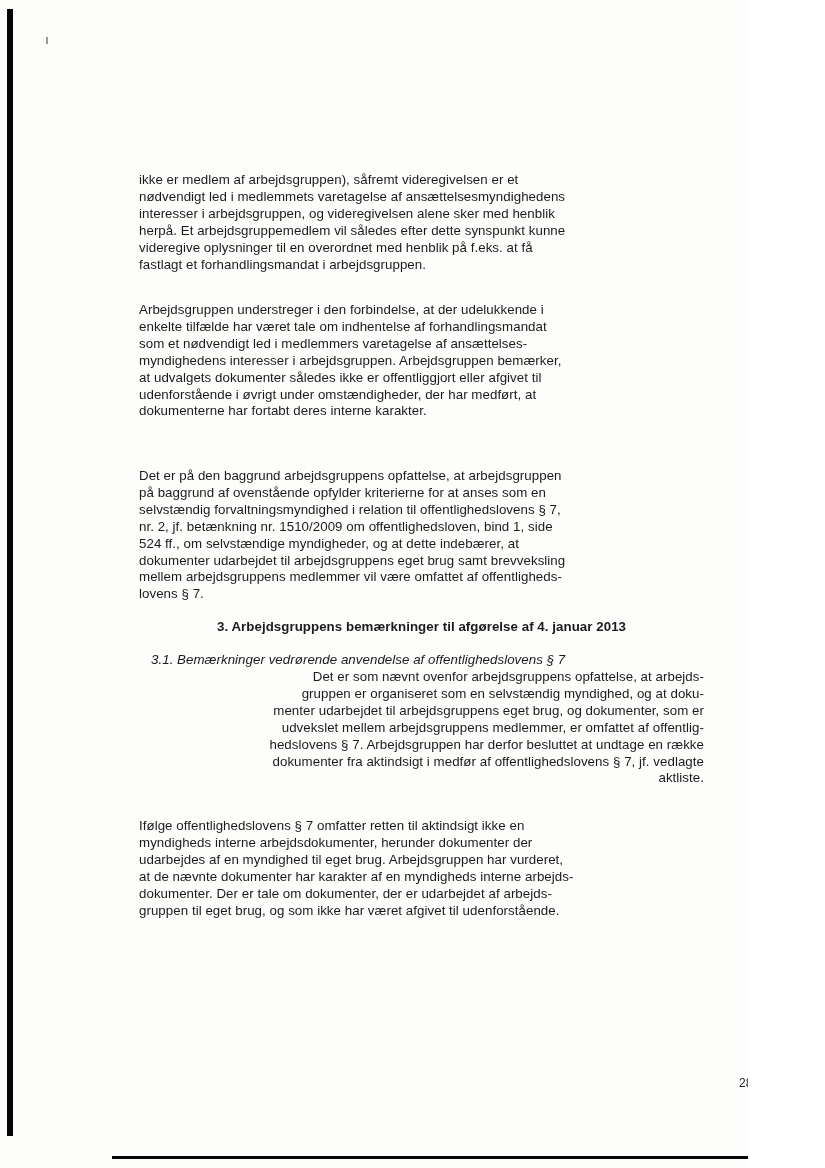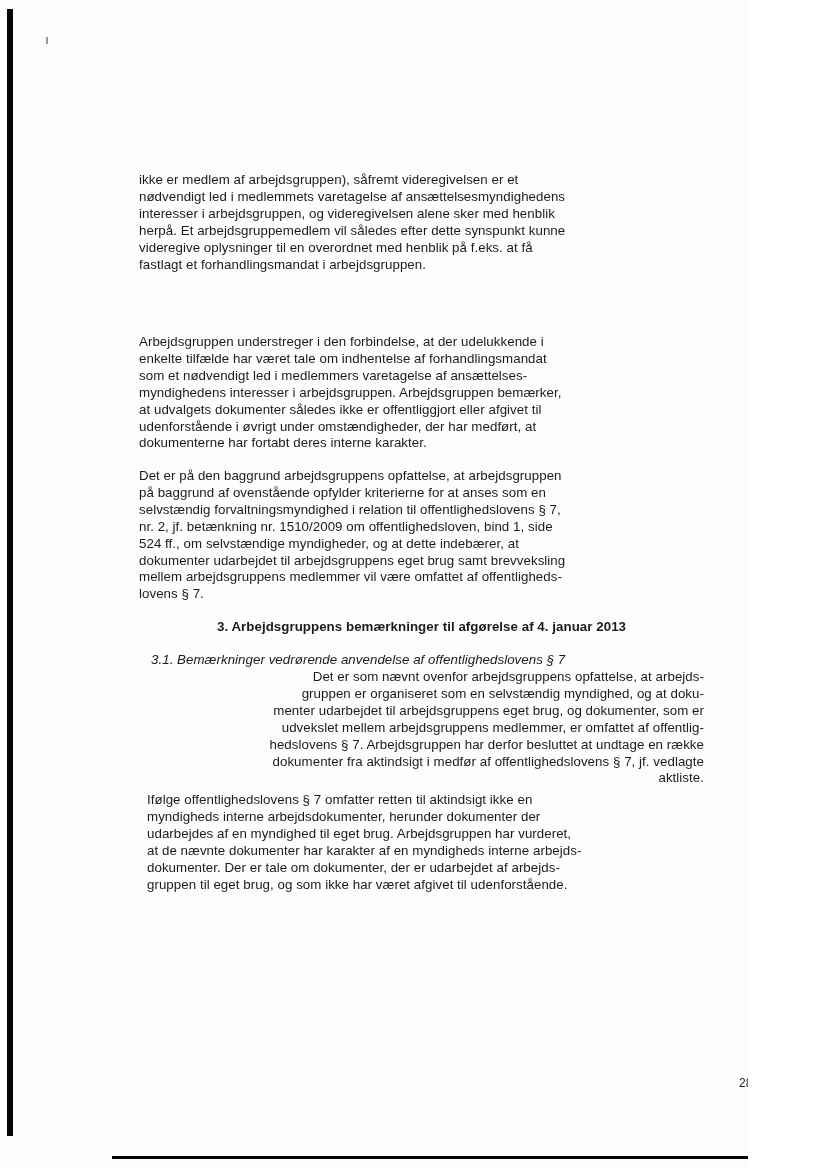--- a/index.html
+++ b/index.html
@@ -96,21 +96,21 @@
   <div class="right-mark-dot2"></div>
   <div class="top-speck"></div>
 
   <div class="textblock" style="top:172px;">ikke er medlem af arbejdsgruppen), såfremt videregivelsen er et
 nødvendigt led i medlemmets varetagelse af ansættelsesmyndighedens
 interesser i arbejdsgruppen, og videregivelsen alene sker med henblik
 herpå. Et arbejdsgruppemedlem vil således efter dette synspunkt kunne
 videregive oplysninger til en overordnet med henblik på f.eks. at få
 fastlagt et forhandlingsmandat i arbejdsgruppen.</div>
 
-  <div class="textblock" style="top:302px;margin-top:32px;">Arbejdsgruppen understreger i den forbindelse, at der udelukkende i
+  <div class="textblock" style="top:302px;">Arbejdsgruppen understreger i den forbindelse, at der udelukkende i
 enkelte tilfælde har været tale om indhentelse af forhandlingsmandat
 som et nødvendigt led i medlemmers varetagelse af ansættelses-
 myndighedens interesser i arbejdsgruppen. Arbejdsgruppen bemærker,
 at udvalgets dokumenter således ikke er offentliggjort eller afgivet til
 udenforstående i øvrigt under omstændigheder, der har medført, at
 dokumenterne har fortabt deres interne karakter.</div>
 
   <div class="textblock" style="top:468px;">Det er på den baggrund arbejdsgruppens opfattelse, at arbejdsgruppen
 på baggrund af ovenstående opfylder kriterierne for at anses som en
 selvstændig forvaltningsmyndighed i relation til offentlighedslovens § 7,
@@ -125,21 +125,21 @@
   <div class="textblock italic" style="top:652px;">3.1. Bemærkninger vedrørende anvendelse af offentlighedslovens §  7</div>
 
   <div class="textblock" style="top:669px;text-align:right;">Det er som nævnt ovenfor arbejdsgruppens opfattelse, at arbejds-
 gruppen er organiseret som en selvstændig myndighed, og at doku-
 menter udarbejdet til arbejdsgruppens eget brug, og dokumenter, som er
 udvekslet mellem arbejdsgruppens medlemmer, er omfattet af offentlig-
 hedslovens § 7. Arbejdsgruppen har derfor besluttet at undtage en række
 dokumenter fra aktindsigt i medfør af offentlighedslovens § 7, jf. vedlagte
 aktliste.</div>
 
-  <div class="textblock" style="top:792px;margin-left:8px;">Ifølge offentlighedslovens § 7 omfatter retten til aktindsigt ikke en
+  <div class="textblock" style="top:818px;">Ifølge offentlighedslovens § 7 omfatter retten til aktindsigt ikke en
 myndigheds interne arbejdsdokumenter, herunder dokumenter der
 udarbejdes af en myndighed til eget brug. Arbejdsgruppen har vurderet,
 at de nævnte dokumenter har karakter af en myndigheds interne arbejds-
 dokumenter. Der er tale om dokumenter, der er udarbejdet af arbejds-
 gruppen til eget brug, og som ikke har været afgivet til udenforstående.</div>
 
 
   <div class="page-number">28/37</div>
 
 </div>

